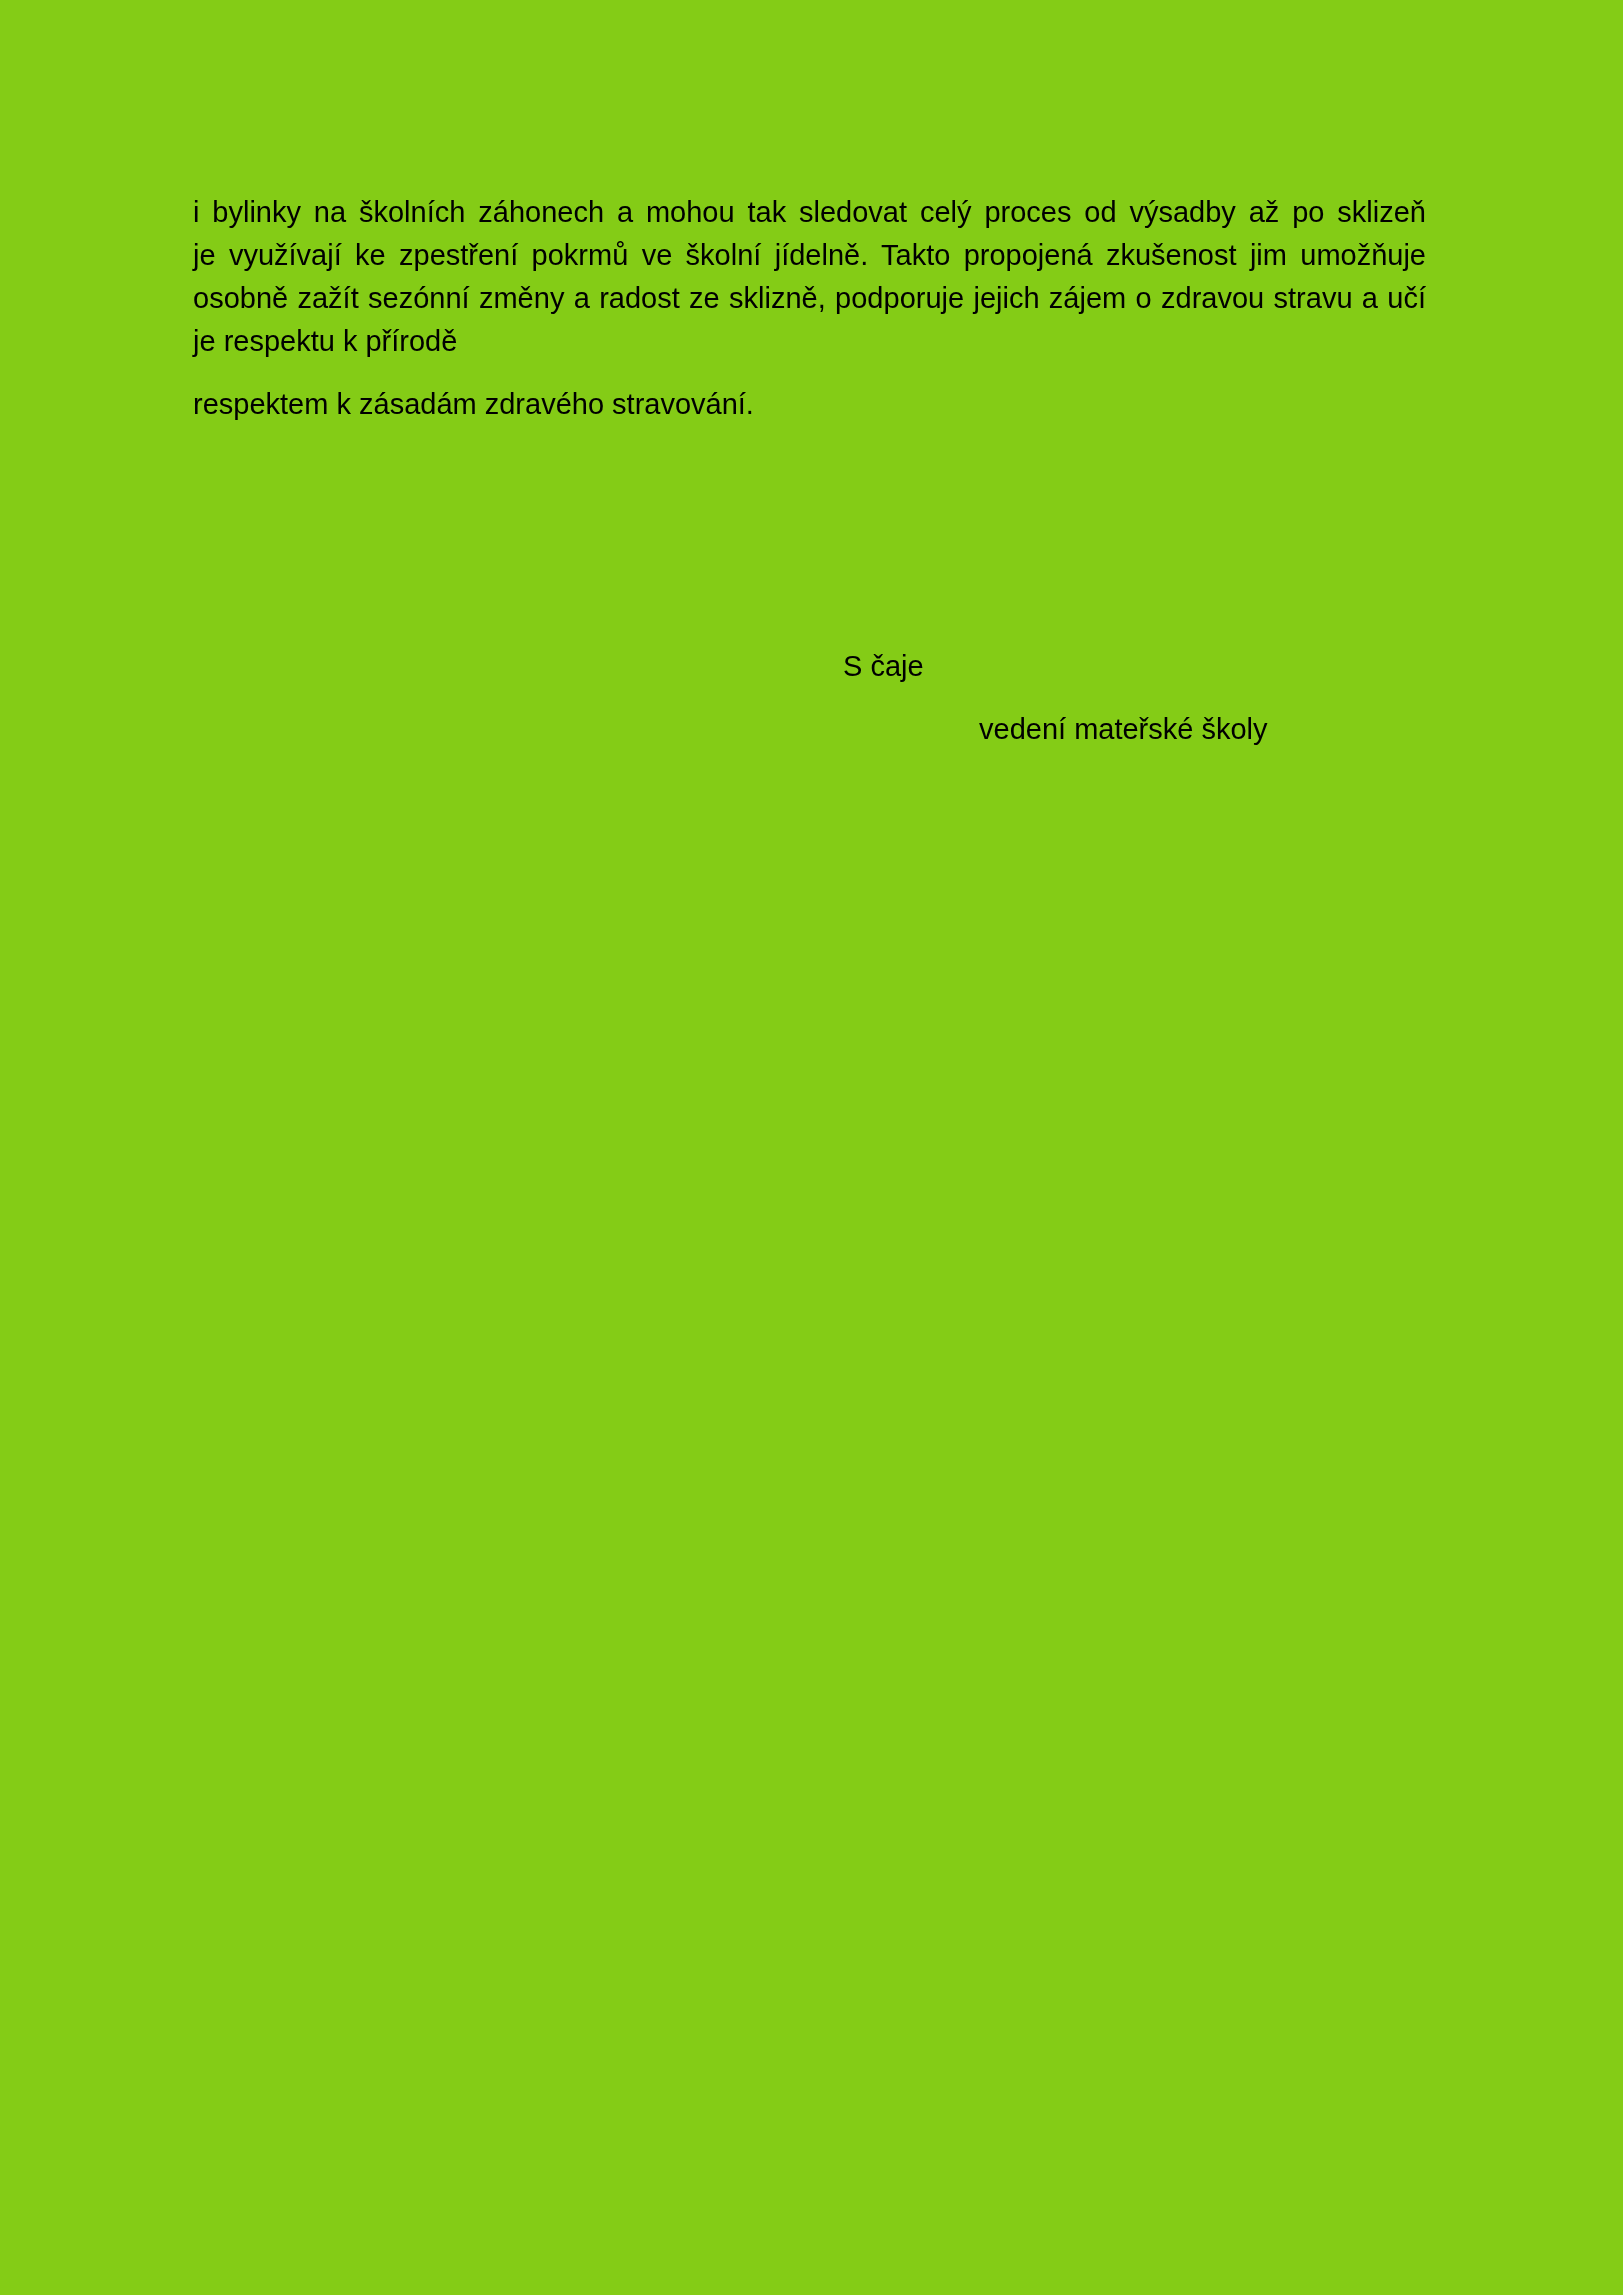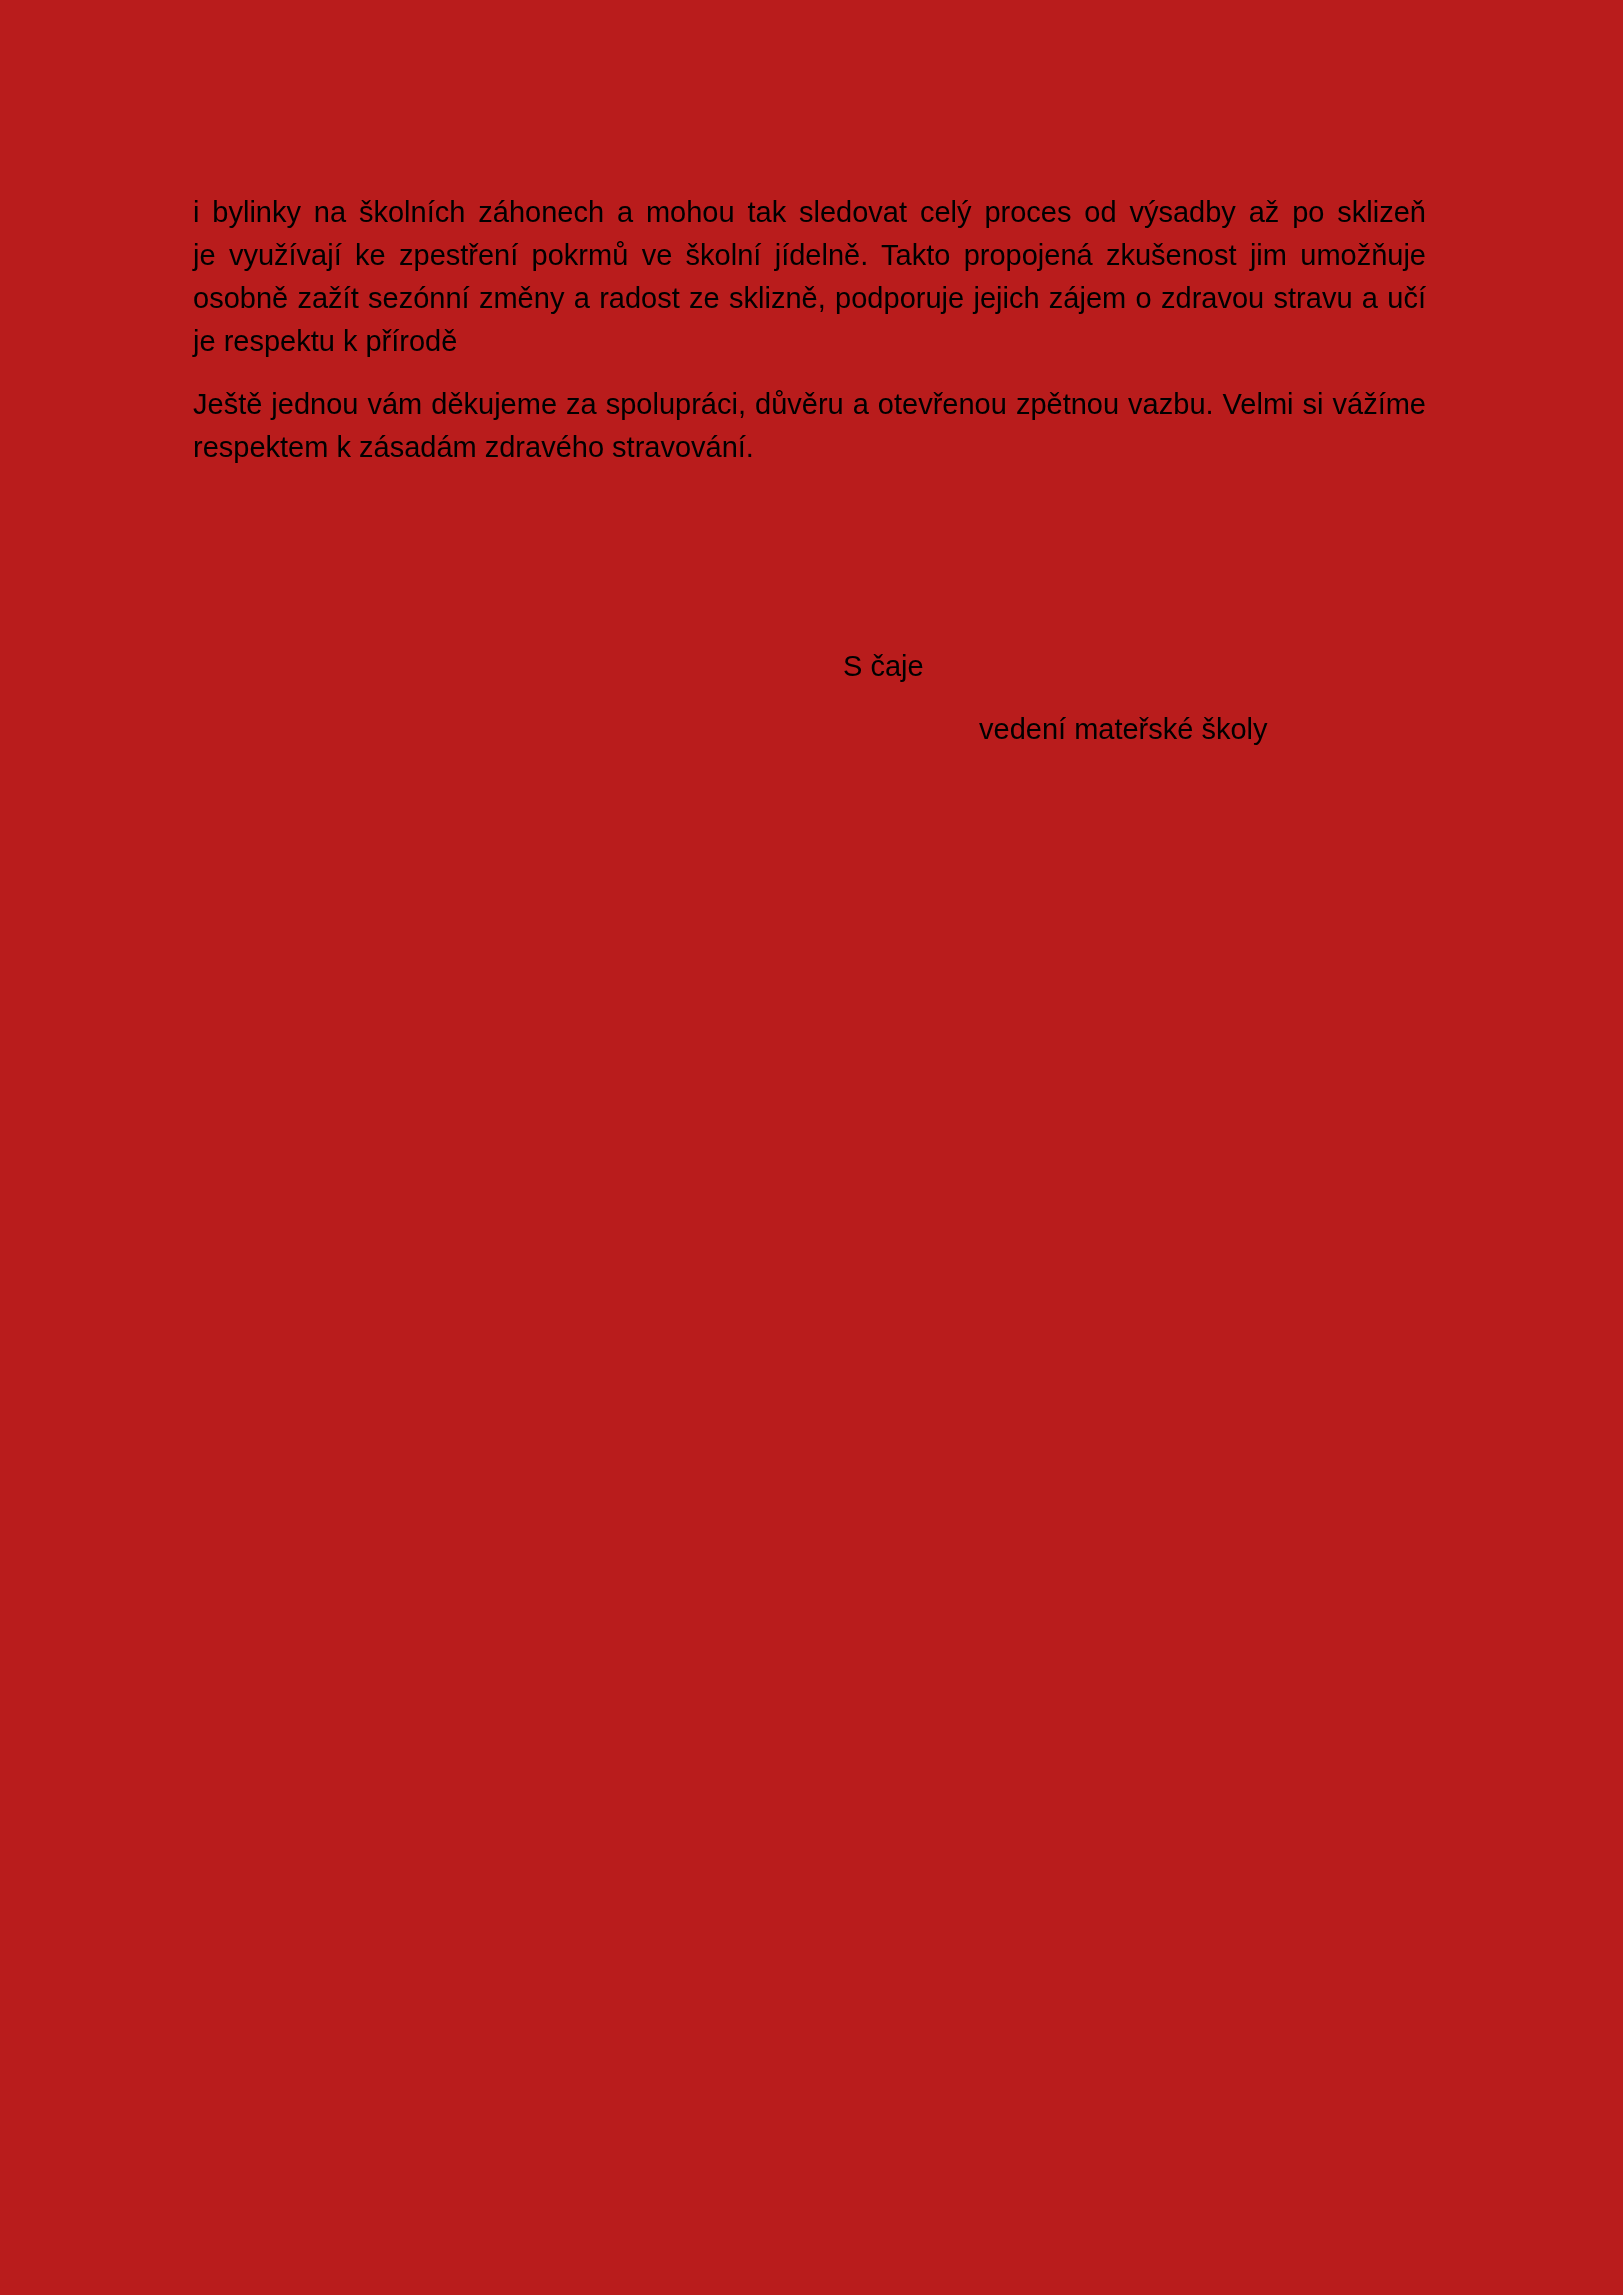--- a/index.html
+++ b/index.html
@@ -4,21 +4,21 @@
 <style>
   html, body {
     margin: 0;
     padding: 0;
     background: #ffffff;
   }
   .page {
     position: relative;
     width: 1623px;
     height: 2295px;
-    background: #b91c1c;
+    background: #84cc16;
     font-family: "Liberation Sans", sans-serif;
     color: #000000;
     font-size: 29px;
     line-height: 43px;
     overflow: hidden;
   }
   .content {
     position: absolute;
     left: 193px;
     top: 191px;
@@ -59,21 +59,20 @@
   <div class="content">
 
     <div class="para">
       <div class="line">i bylinky na školních záhonech a mohou tak sledovat celý proces od výsadby až po sklizeň</div>
       <div class="line">je využívají ke zpestření pokrmů ve školní jídelně. Takto propojená zkušenost jim umožňuje</div>
       <div class="line">osobně zažít sezónní změny a radost ze sklizně, podporuje jejich zájem o zdravou stravu a učí</div>
       <div class="line last">je respektu k přírodě</div>
     </div>
 
     <div class="para">
-      <div class="line">Ještě jednou vám děkujeme za spolupráci, důvěru a otevřenou zpětnou vazbu. Velmi si vážíme</div>
       <div class="line last">respektem k zásadám zdravého stravování.</div>
     </div>
 
   </div>
 
   <div class="closing">S čaje</div>
 
   <div class="signature">vedení mateřské školy</div>
 
 </div>

